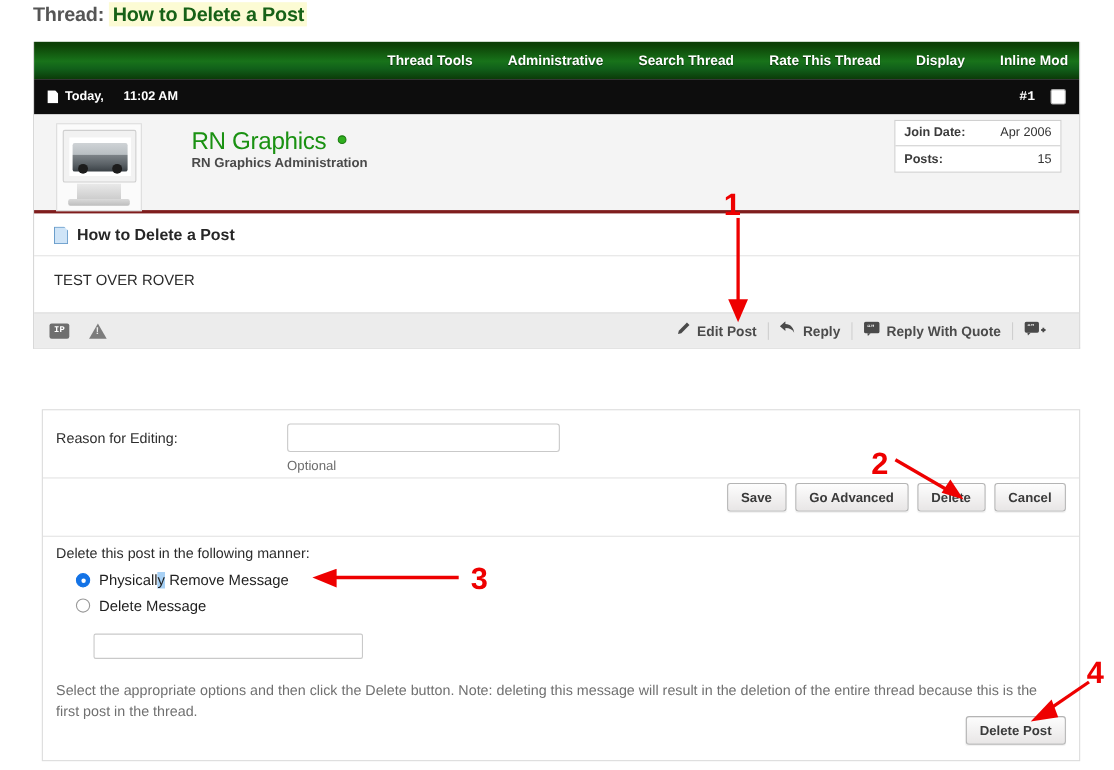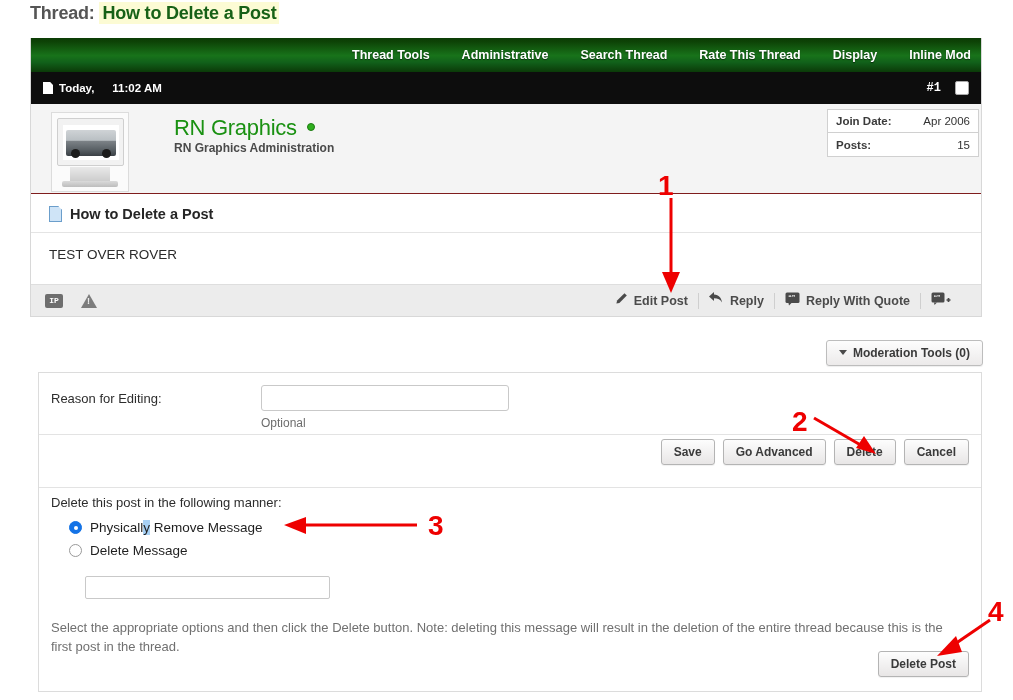--- a/index.html
+++ b/index.html
@@ -52,21 +52,21 @@
   }
   .postbar .pb-today { margin-right: 18px; }
   .postbar .pb-spacer { flex: 1; }
   .postbar .pb-num { margin-right: 14px; font-family: "Liberation Mono", monospace; font-size: 12px;}
   .postbar .pb-check {
     width: 14px; height: 14px; background: #fff;
     border: 1px solid #aaa; border-radius: 2px; cursor: pointer;
   }
 
   .user-row {
-    background: #f4f4f4; border-bottom: 1px solid #7f1d1d;
+    background: #f4f4f4; border-bottom: 3px solid #7f1d1d;
     height: 90px; position: relative; padding: 10px 14px;
   }
   .avatar {
     position: absolute; left: 20px; top: 8px;
     width: 78px; height: 80px;
     background: #fbfbfb; border: 1px solid #dcdcdc;
     overflow: hidden;
   }
   .screen-outer {
     position: absolute; left: 5px; top: 5px; width: 67px; height: 48px;
@@ -104,21 +104,21 @@
     display: inline-block; width: 8px; height: 8px; border-radius: 50%;
     background: #2faf1e; border: 1px solid #1c7a11; margin-left: 6px;
     vertical-align: 4px;
   }
   .usertitle {
     position: absolute; left: 143px; top: 37px;
     font-size: 12px; font-weight: bold; color: #4a4a4a;
   }
 
   .info-table {
-    position: absolute; right: 2px; top: 5px; width: 152px;
+    position: absolute; right: 16px; top: 5px; width: 152px;
     border: 1px solid #d0d0d0; background: #ffffff;
     font-size: 11.5px;
   }
   .info-row { display: flex; border-bottom: 1px solid #d0d0d0; height: 23px; align-items: center; }
   .info-row:last-child { border-bottom: none; }
   .info-k { font-weight: bold; color: #3b3b3b; padding-left: 8px; }
   .info-v { margin-left: auto; padding-right: 8px; color: #333; }
 
   .post-title-row {
     padding: 12px 14px 10px 18px;
@@ -351,23 +351,20 @@
                 <path d="M3 10.5l0.5 2.5 2.5-2.5z" fill="#4a4a4a"></path>
                 <text x="2.8" y="7.5" font-size="6.5" fill="#ececec" font-family="Liberation Sans, sans-serif">“”</text>
                 <path d="M15.5 8h4M17.5 6v4" stroke="#4a4a4a" stroke-width="1.7"></path>
               </svg>
           </span>
         </div>
       </div>
     </div>
   </div>
 
-  <div class="modtools">
-    <span class="caret"></span><span>Moderation Tools (0)</span>
-  </div>
 
   <div class="edit-panel">
     <div class="reason-row">
       <div class="reason-label">Reason for Editing:</div>
       <input class="reason-input" type="text" value="" style="">
       <div class="reason-hint">Optional</div>
     </div>
 
     <div class="btn-row">
       <button class="btn">Save</button>

